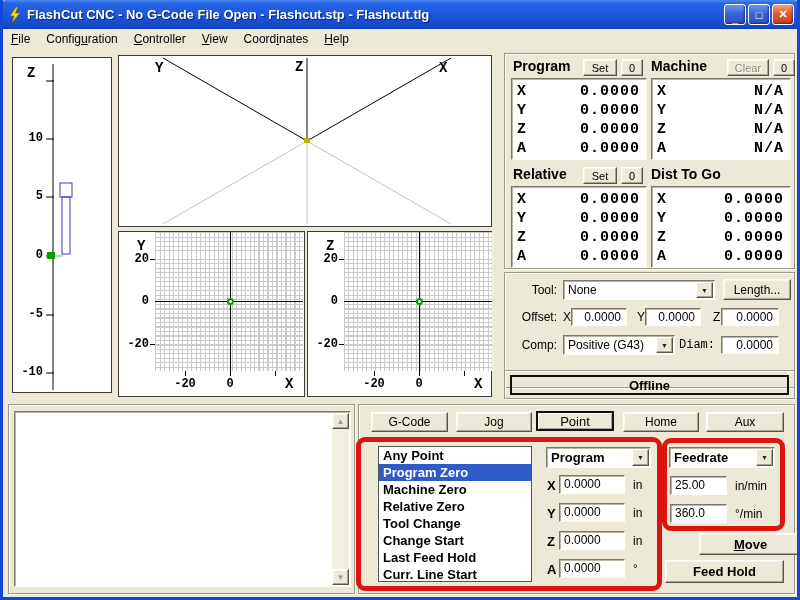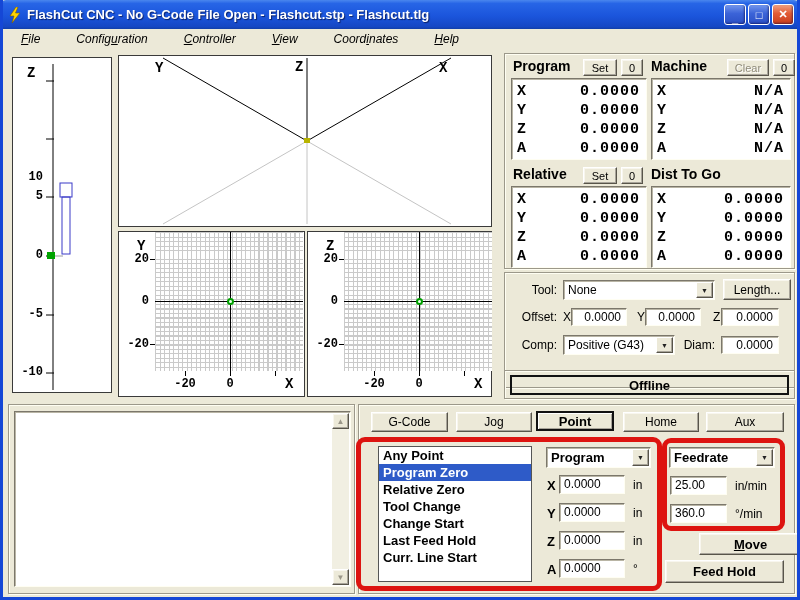--- a/index.html
+++ b/index.html
@@ -23,21 +23,21 @@
     width:22px; height:21px; border:1px solid #fff; border-radius:3px;
     color:#fff; font-size:11px; font-weight:bold; display:flex; align-items:center; justify-content:center;
     background:linear-gradient(180deg,#7296EC 0%,#3B63D8 45%,#2B51C6 100%);
     box-shadow:inset -1px -1px 2px rgba(0,0,60,.5);
   }
   .tb-close { background:linear-gradient(180deg,#F0A080 0%,#E25B35 45%,#C83D1D 100%); }
   .tb-min span { position:relative; top:3px; }
 
   
   .menubar { position:absolute; left:3px; top:29px; width:794px; height:19px; display:flex; align-items:center; font-size:12px; background:#ECE9D8; z-index:54; }
-  .menu-item { padding:2px 18px; cursor:default;font-style:italic; }
+  .menu-item { padding:2px 8px; cursor:default; }
   .menu-item .k { text-decoration:underline; }
 
   
   .etched { position:absolute; border:1px solid #9c988a; box-shadow:inset 1px 1px 0 #fffef2, 1px 1px 0 #fffef2; }
   .btn3d {
     position:absolute; background:#ECE9D8; font-size:11px; display:flex; align-items:center; justify-content:center;
     border:1px solid; border-color:#fff #58554a #58554a #fff;
     box-shadow:inset -1px -1px 0 #a8a49a, inset 1px 1px 0 #f8f6ee;
     cursor:default; white-space:nowrap;
   }
@@ -93,21 +93,21 @@
 
   
   .gcodep { left:8px; top:404px; width:347px; height:190px; }
   .gclist { left:5px; top:6px; width:337px; height:176px; }
   .vscroll { position:absolute; right:1px; top:1px; width:17px; bottom:1px; background:#f1efe2; }
   .sb-btn { position:absolute; left:0; width:17px; height:16px; font-size:8px; color:#9a9689; }
 
   
   .ctrlp { left:358px; top:404px; width:437px; height:190px; }
   .tabbtn { height:20px; font-size:12px; }
-  .tabbtn.active { font-weight:bold; font-size:13px; border:2px solid #111; box-shadow:inset 1px 1px 0 #fff, inset -1px -1px 0 #a8a49a;text-align:right; }
+  .tabbtn.active { font-weight:normal; font-size:13px; border:2px solid #111; box-shadow:inset 1px 1px 0 #fff, inset -1px -1px 0 #a8a49a;text-align:right; }
   .ptlist { left:19px; top:41px; width:154px; height:136px; border-color:#555; }
   .ptitem { height:17px; line-height:17px; font-weight:bold; font-size:13px; padding-left:4px; white-space:nowrap; }
   .ptitem.sel { background:#2E5BC8; color:#fff; }
   .axrow-lbl { position:absolute; font-weight:bold; font-size:13px; }
   .field { position:absolute; background:#fff; border:1px solid; border-color:#7b776b #fffef2 #fffef2 #7b776b; box-shadow:inset 1px 1px 0 #b9b5a5; font-size:12px; padding:1px 0 0 4px; }
   .unit { position:absolute; font-size:12px; }
   .bigbtn { font-size:13px; font-weight:bold; }
   .bigbtn .k { text-decoration:underline; }
 
   
@@ -155,21 +155,21 @@
       <line x1="33" y1="198" x2="41" y2="198" stroke="#000"></line>
       <line x1="33" y1="257" x2="41" y2="257" stroke="#000"></line>
       <line x1="33" y1="315" x2="41" y2="315" stroke="#000"></line>
       <line x1="41" y1="198" x2="50" y2="198" stroke="#999"></line>
       <rect x="34" y="194" width="8" height="7" fill="#00A300"></rect>
       <g fill="none" stroke="#3A3AC8">
         <rect x="47" y="125" width="12" height="14"></rect>
         <rect x="49" y="139" width="8" height="57"></rect>
       </g>
     </svg>
-    <span class="ztick" style="left:2px; top:73px;margin-top:39px;">10</span>
+    <span class="ztick" style="left:2px; top:73px;">10</span>
     <span class="ztick" style="left:2px; top:131px;">5</span>
     <span class="ztick" style="left:2px; top:190px;">0</span>
     <span class="ztick" style="left:2px; top:249px;">-5</span>
     <span class="ztick" style="left:2px; top:307px;">-10</span>
   </div>
 
   <div class="whitebox isopanel">
     <svg width="372" height="170" style="position:absolute;left:0;top:0;">
       <line x1="188" y1="85" x2="44" y2="2" stroke="#000"></line>
       <line x1="188" y1="85" x2="188" y2="2" stroke="#000"></line>
@@ -324,21 +324,21 @@
     <span style="position:absolute; left:132px; top:37px;">Y</span>
     <div class="sunken rofield" style="left:140px; top:35px; width:56px; height:18px;">0.0000</div>
     <span style="position:absolute; left:208px; top:37px;">Z</span>
     <div class="sunken rofield" style="left:216px; top:35px; width:58px; height:18px;">0.0000</div>
 
     <span class="rlabel" style="left:4px; top:65px; width:48px;">Comp:</span>
     <div class="combo" style="left:58px; top:62px; width:112px; height:20px;">
       <span class="val">Positive (G43)</span>
       <span class="drop">▼</span>
     </div>
-    <span class="rlabel" style="left:172px; top:65px; width:38px;">Diam:</span>
+    <span class="rlabel" style="left:172px; top:65px; width:38px;font-family:Liberation Mono, monospace;">Diam:</span>
     <div class="sunken rofield" style="left:216px; top:63px; width:58px; height:18px;">0.0000</div>
   </div>
 
   <div class="etched offp">
     <div class="offbar">Offline</div>
   </div>
 
   <div class="etched gcodep">
     <div class="sunken gclist">
       <div class="vscroll">
@@ -355,20 +355,21 @@
   <div class="etched ctrlp">
     <div class="btn3d tabbtn" style="left:12px; top:7px; width:77px;">G-Code</div>
     <div class="btn3d tabbtn" style="left:97px; top:7px; width:76px;">Jog</div>
     <div class="btn3d tabbtn active" style="left:177px; top:6px; width:78px;">Point</div>
     <div class="btn3d tabbtn" style="left:264px; top:7px; width:76px;">Home</div>
     <div class="btn3d tabbtn" style="left:347px; top:7px; width:78px;">Aux</div>
 
     <div class="whitebox ptlist">
       <div class="ptitem">Any Point</div>
       <div class="ptitem sel">Program Zero</div>
+      <div class="ptitem">Machine Zero</div>
       <div class="ptitem">Relative Zero</div>
       <div class="ptitem">Tool Change</div>
       <div class="ptitem">Change Start</div>
       <div class="ptitem">Last Feed Hold</div>
       <div class="ptitem">Curr. Line Start</div>
     </div>
 
     <div class="combo" style="left:187px; top:42px; width:105px; height:21px;">
       <span class="val b">Program</span>
       <span class="drop">▼</span>

